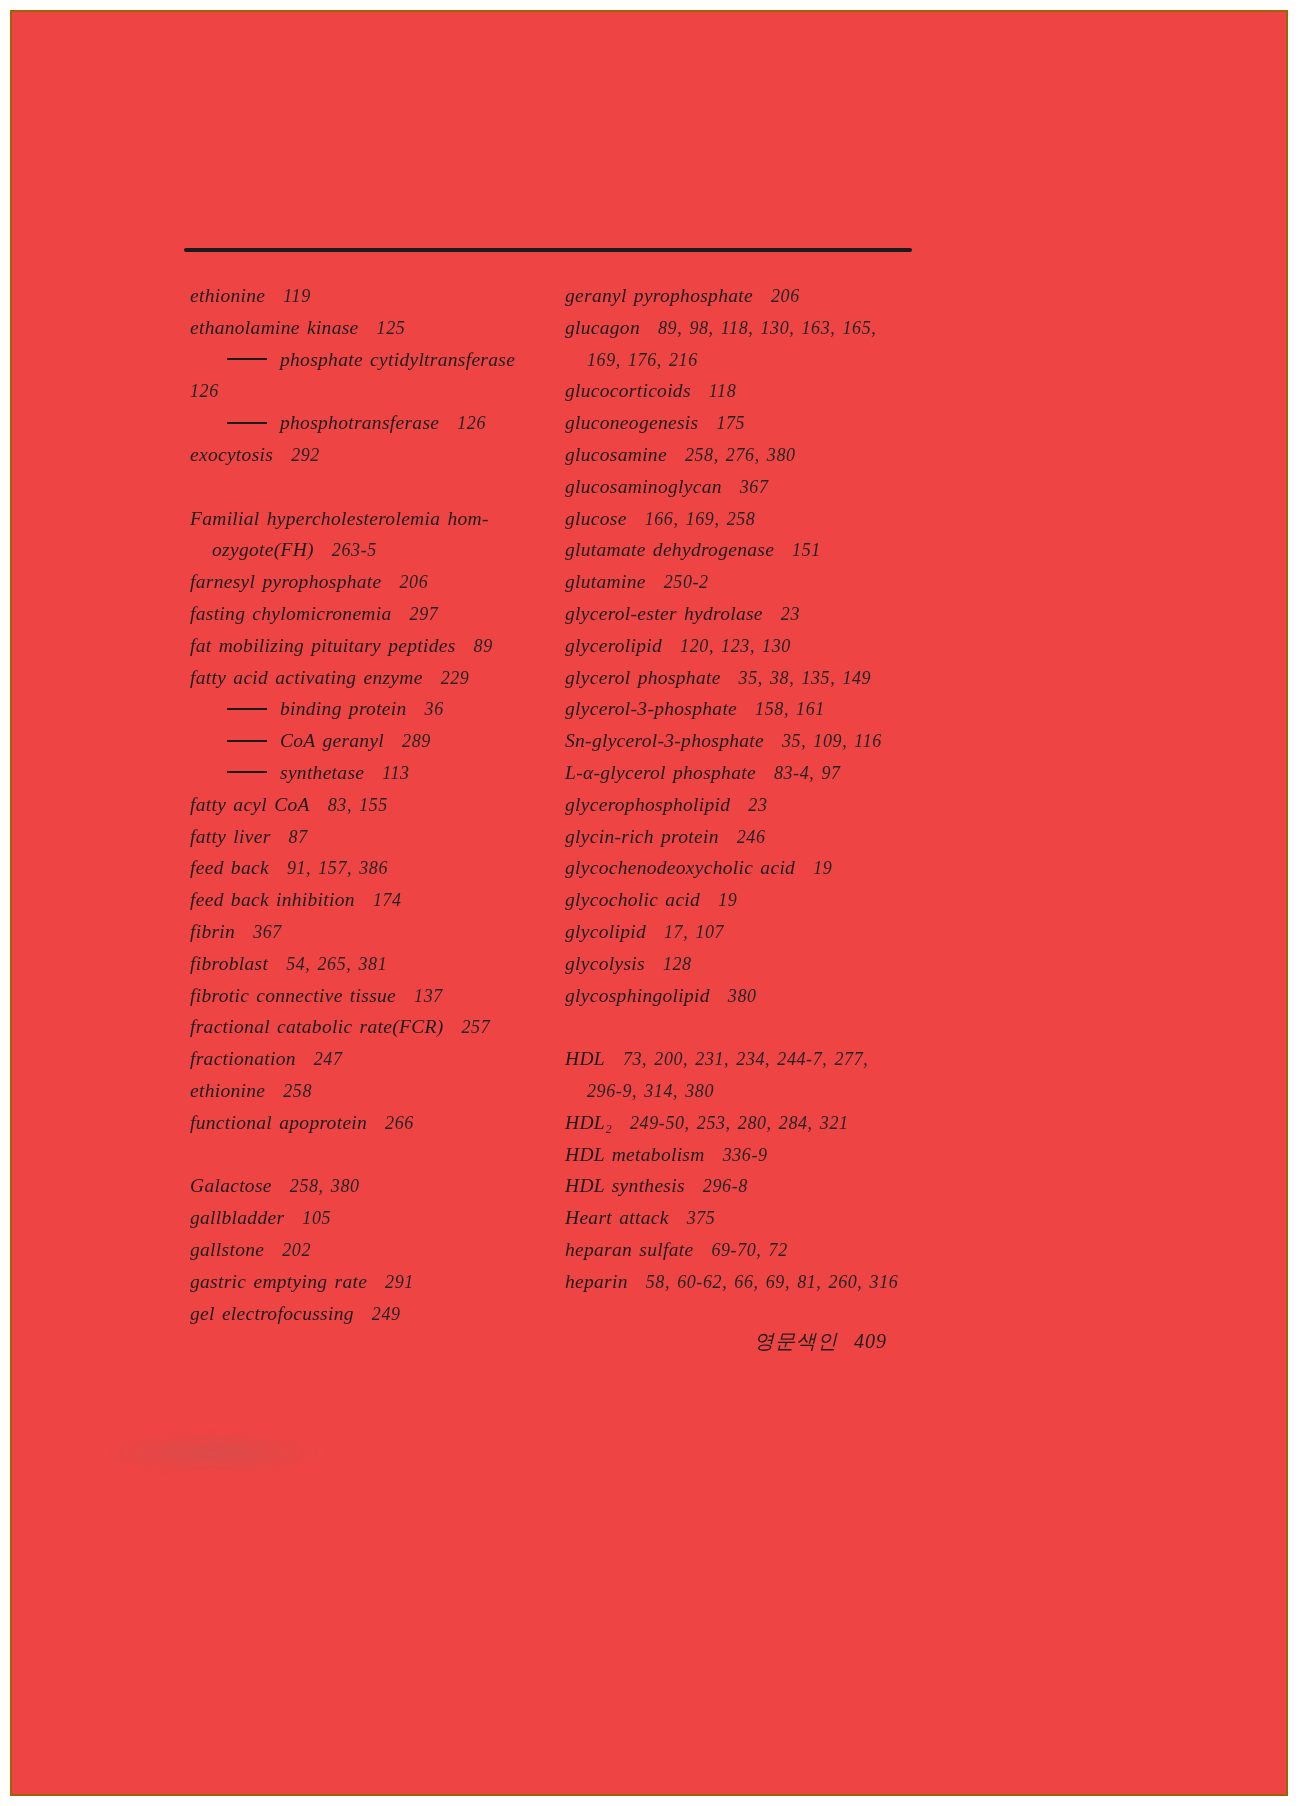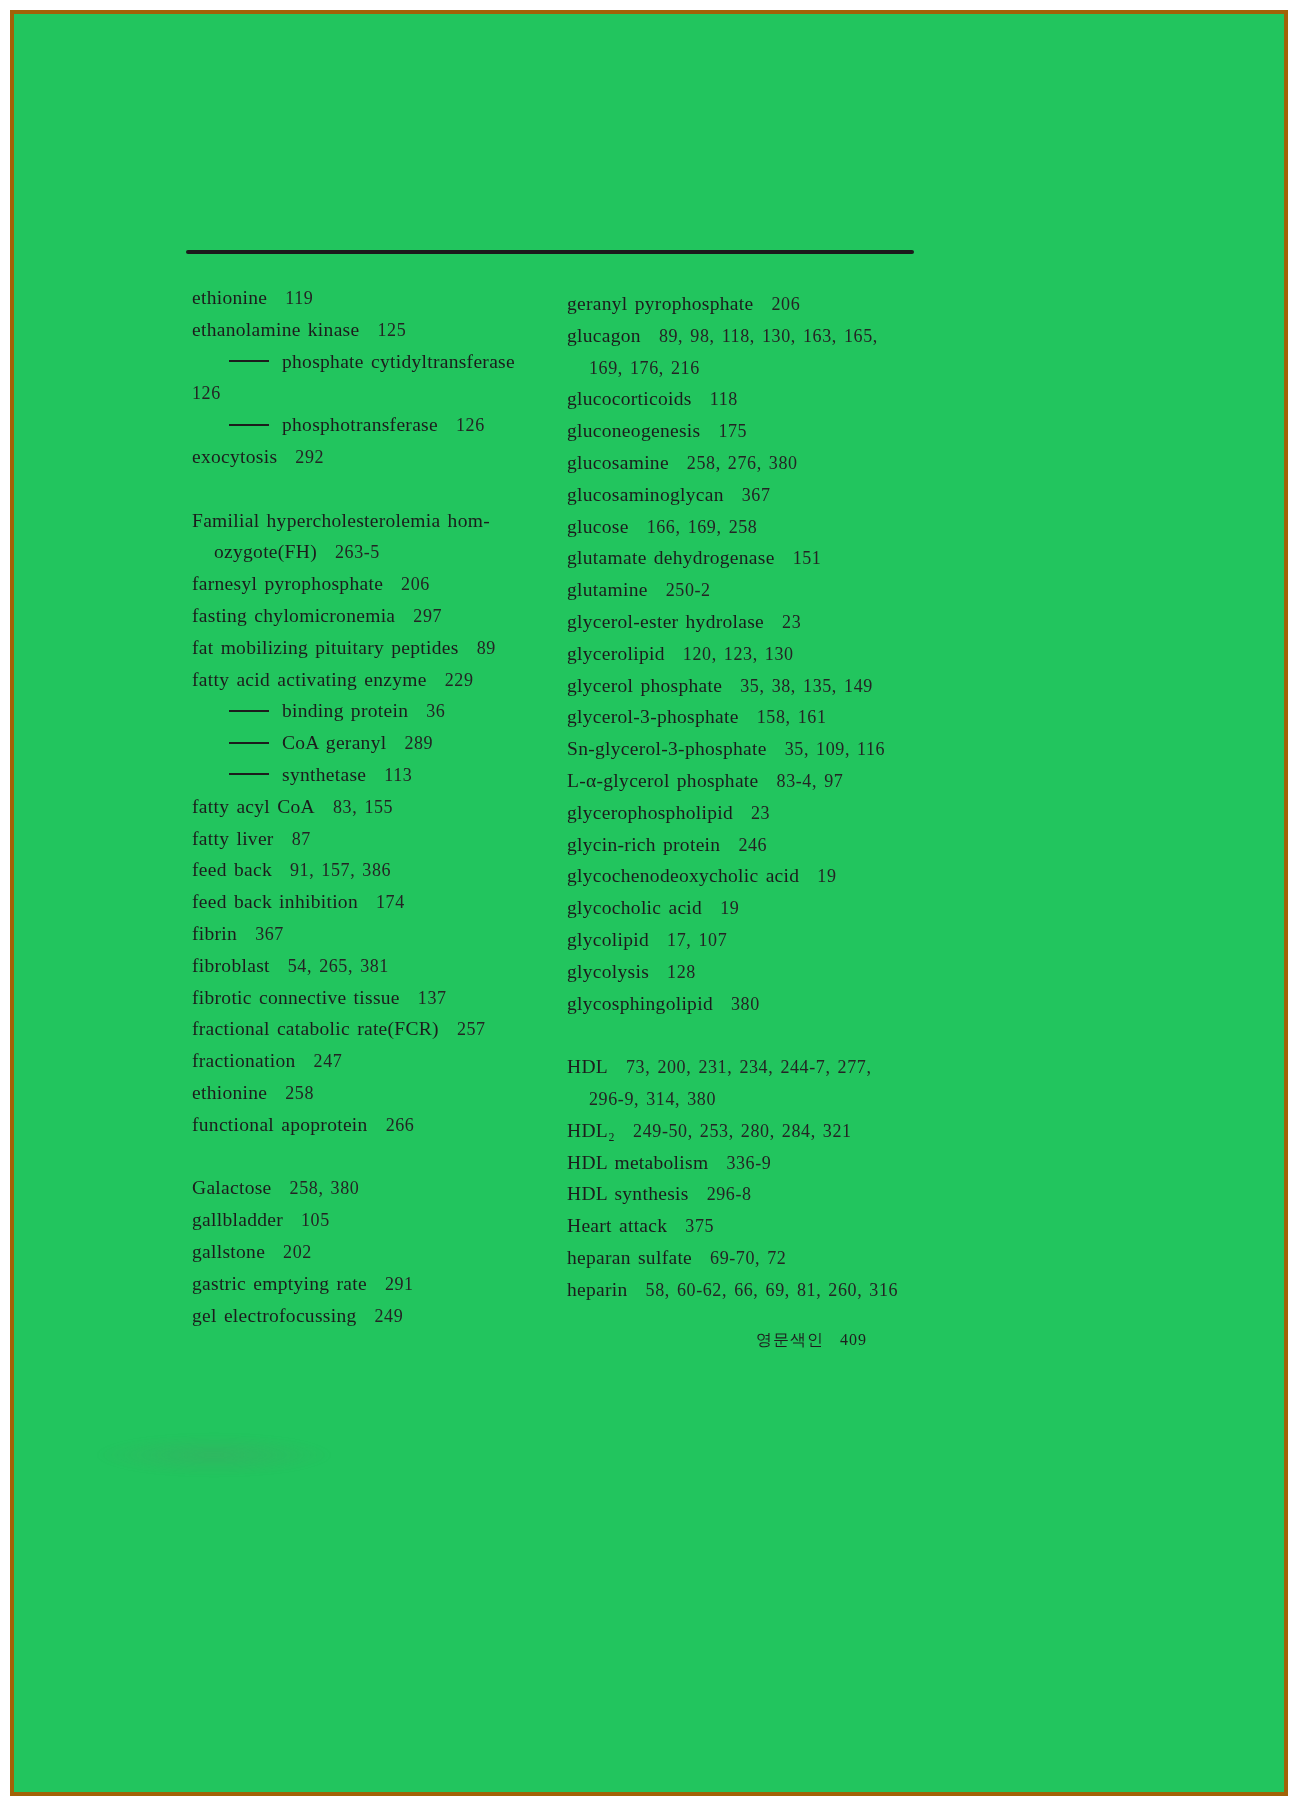--- a/index.html
+++ b/index.html
@@ -13,22 +13,23 @@
     position: relative;
     font-family: "Liberation Serif", "DejaVu Serif", serif;
     color: #1e1e1e;
   }
   .scan-frame {
     position: absolute;
     left: 10px;
     top: 10px;
     right: 10px;
     bottom: 10px;
-    border: 4px solid #a16207;
-    background: #22c55e;
+    border: 2px solid #a16207;
+    background: #ef4444;
+    font-style: italic;
   }
   .page {
     position: absolute;
     inset: 0;
     overflow: hidden;
   }
   .header-rule {
     position: absolute;
     left: 172px;
     top: 236px;
@@ -36,21 +37,21 @@
     height: 4px;
     background: #1b1b1b;
     border-radius: 2px;
     box-shadow: 0 3px 0 -2px rgba(25,25,25,0.55);
   }
   .col {
     position: absolute;
     top: 268px;
   }
   .col-left  { left: 178px; width: 372px; }
-  .col-right { left: 553px; width: 392px; margin-top: 6px; }
+  .col-right { left: 553px; width: 392px; }
   .group + .group { margin-top: 31.8px; }
   .line {
     height: 31.8px;
     line-height: 31.8px;
     white-space: nowrap;
     font-size: 19.5px;
     letter-spacing: 0.3px;
     word-spacing: 2px;
   }
   .line.indent1 { padding-left: 22px; }
@@ -70,21 +71,21 @@
     margin-left: 18px;
     font-size: 18px;
     letter-spacing: 0.6px;
     color: #242424;
   }
   .pages.no-term { margin-left: 0; text-align: center; }
   .footer {
     position: absolute;
     left: 742px;
     top: 1316px;
-    font-size: 16px;
+    font-size: 20px;
     letter-spacing: 1px;
     white-space: nowrap;
   }
   .footer .footer-page { margin-left: 16px; }
   .smudge {
     position: absolute;
     left: 80px;
     top: 1420px;
     width: 240px;
     height: 42px;

